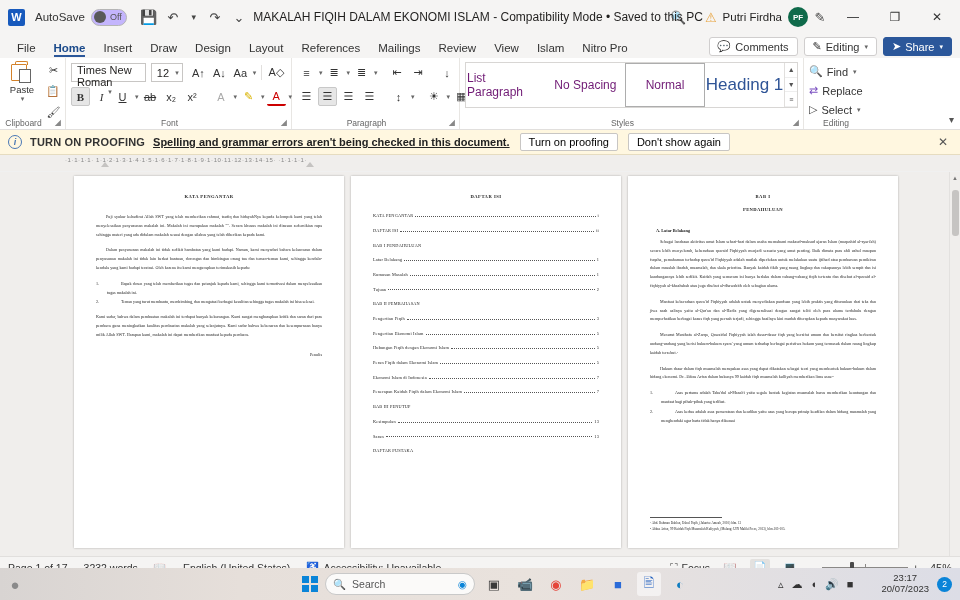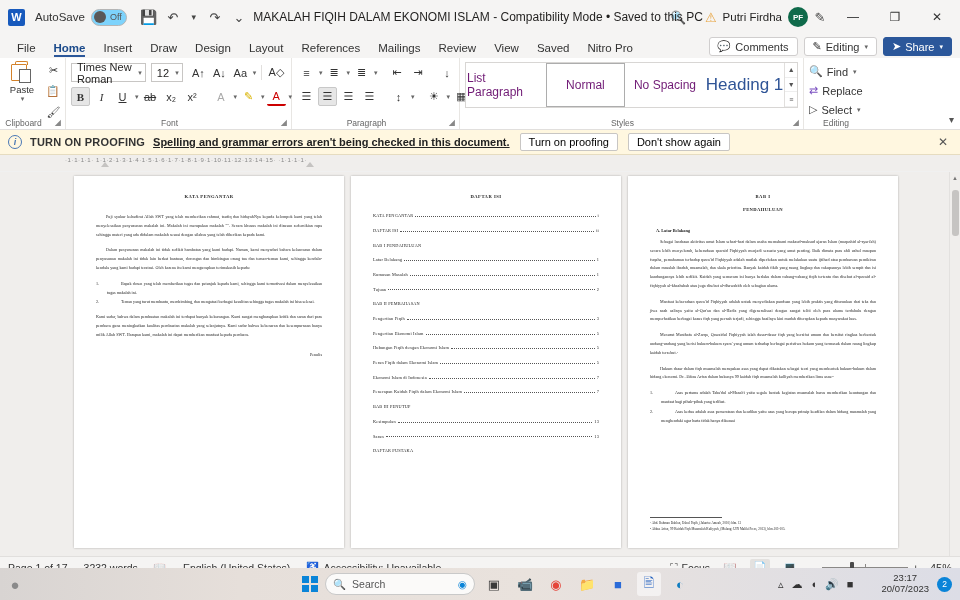--- a/index.html
+++ b/index.html
@@ -21,21 +21,21 @@
   .word-logo {
     width: 17px; height: 17px; border-radius: 2px;
     background: #185abd; color: #fff;
     font-size: 11px; font-weight: bold;
     display: flex; align-items: center; justify-content: center;
     margin-right: 10px; flex: none;
   }
   .autosave-label { font-size: 11.5px; color: #333; margin-right: 6px; }
   .autosave-toggle {
     width: 36px; height: 17px; border-radius: 9px;
-    background: #7dd3fc; border: 1px solid #b5b5b5;
+    background: #c4b5fd; border: 1px solid #b5b5b5;
     display: flex; align-items: center; padding: 0 2px;
     margin-right: 10px; flex: none;
   }
   .autosave-knob { width: 12px; height: 12px; border-radius: 50%; background: #595959; }
   .autosave-off { font-size: 9px; color: #555; margin-left: 4px; }
   .tb-icon {
     width: 24px; height: 24px; display: flex;
     align-items: center; justify-content: center;
     font-size: 13px; color: #444; flex: none;
   }
@@ -143,21 +143,21 @@
   .paste-label { font-size: 9.5px; color: #333; margin-top: 0; }
   .clip-side { display: flex; flex-direction: column; gap: 2px; margin-left: 2px; }
 
   
   .font-group { width: 226px; }
   .combo {
     height: 19px; border: 1px solid #c8c6c4; background: #fff;
     display: flex; align-items: center; justify-content: space-between;
     font-size: 11px; color: #201f1e; padding: 0 3px 0 5px;
   }
-  .font-name { width: 110px; }
+  .font-name { width: 110px; flex-direction: column; }
   .font-size { width: 44px; margin-left: 3px; }
 
   
   .para-group { width: 168px; }
   .sep { width: 1px; height: 15px; background: #e1dfdd; margin: 0 3px; }
 
   
   .styles-group { width: 344px; }
   .style-gallery {
     display: flex; border: 1px solid #d8d6d4; height: 46px;
@@ -398,21 +398,21 @@
   <div class="rtab">File</div>
   <div class="rtab active">Home</div>
   <div class="rtab">Insert</div>
   <div class="rtab">Draw</div>
   <div class="rtab">Design</div>
   <div class="rtab">Layout</div>
   <div class="rtab">References</div>
   <div class="rtab">Mailings</div>
   <div class="rtab">Review</div>
   <div class="rtab">View</div>
-  <div class="rtab">Saved</div>
+  <div class="rtab">Islam</div>
   <div class="rtab">Nitro Pro</div>
 
   <div class="tabs-right">
     <div class="pill">
       <span>💬</span>
       <span>Comments</span>
     </div>
     <div class="pill">
       <span>✎</span>
       <span>Editing</span>
@@ -515,22 +515,22 @@
       <div class="btn-i">▦</div>
       <div class="caret">▾</div>
     </div>
     <span class="rgroup-label">Paragraph</span>
     <span class="rgroup-dlg">◢</span>
   </div>
 
   <div class="rgroup styles-group">
     <div class="style-gallery">
       <div class="style-item">List Paragraph</div>
+      <div class="style-item">No Spacing</div>
       <div class="style-item sel">Normal</div>
-      <div class="style-item">No Spacing</div>
       <div class="style-item h1">Heading 1</div>
       <div class="gal-scroll">
         <div>▲</div>
         <div>▼</div>
         <div>≡</div>
       </div>
     </div>
     <span class="rgroup-label">Styles</span>
     <span class="rgroup-dlg">◢</span>
   </div>

